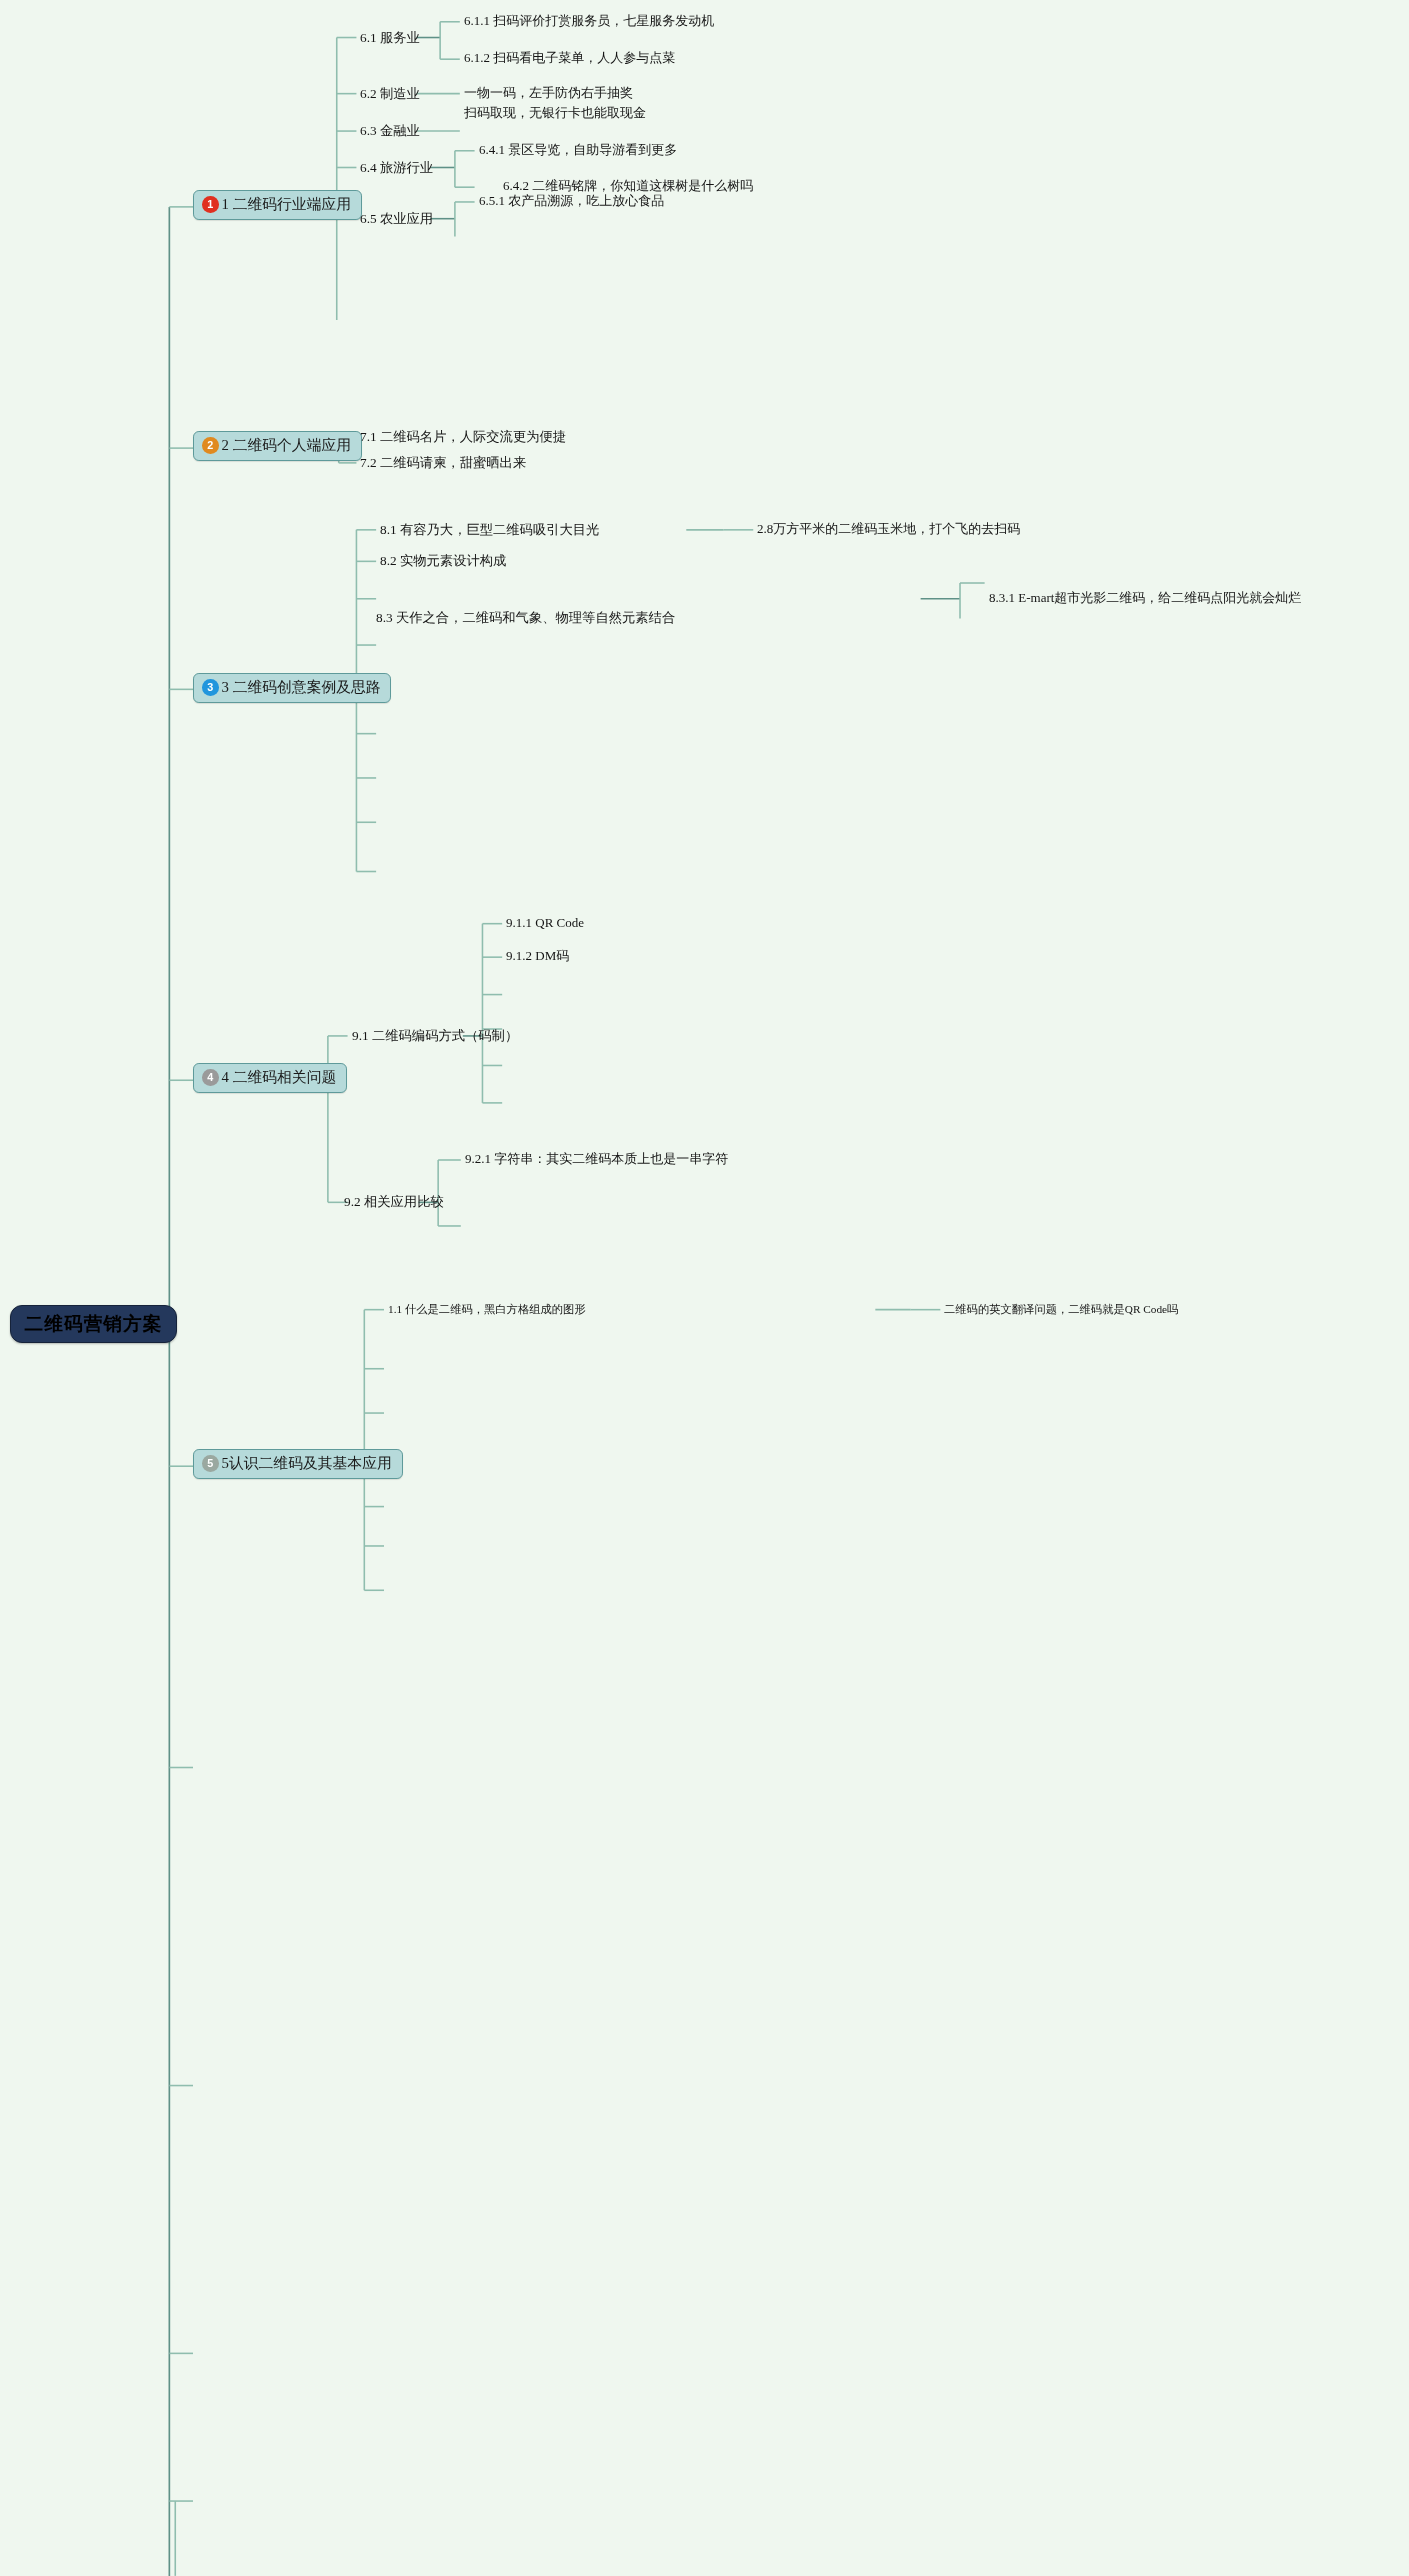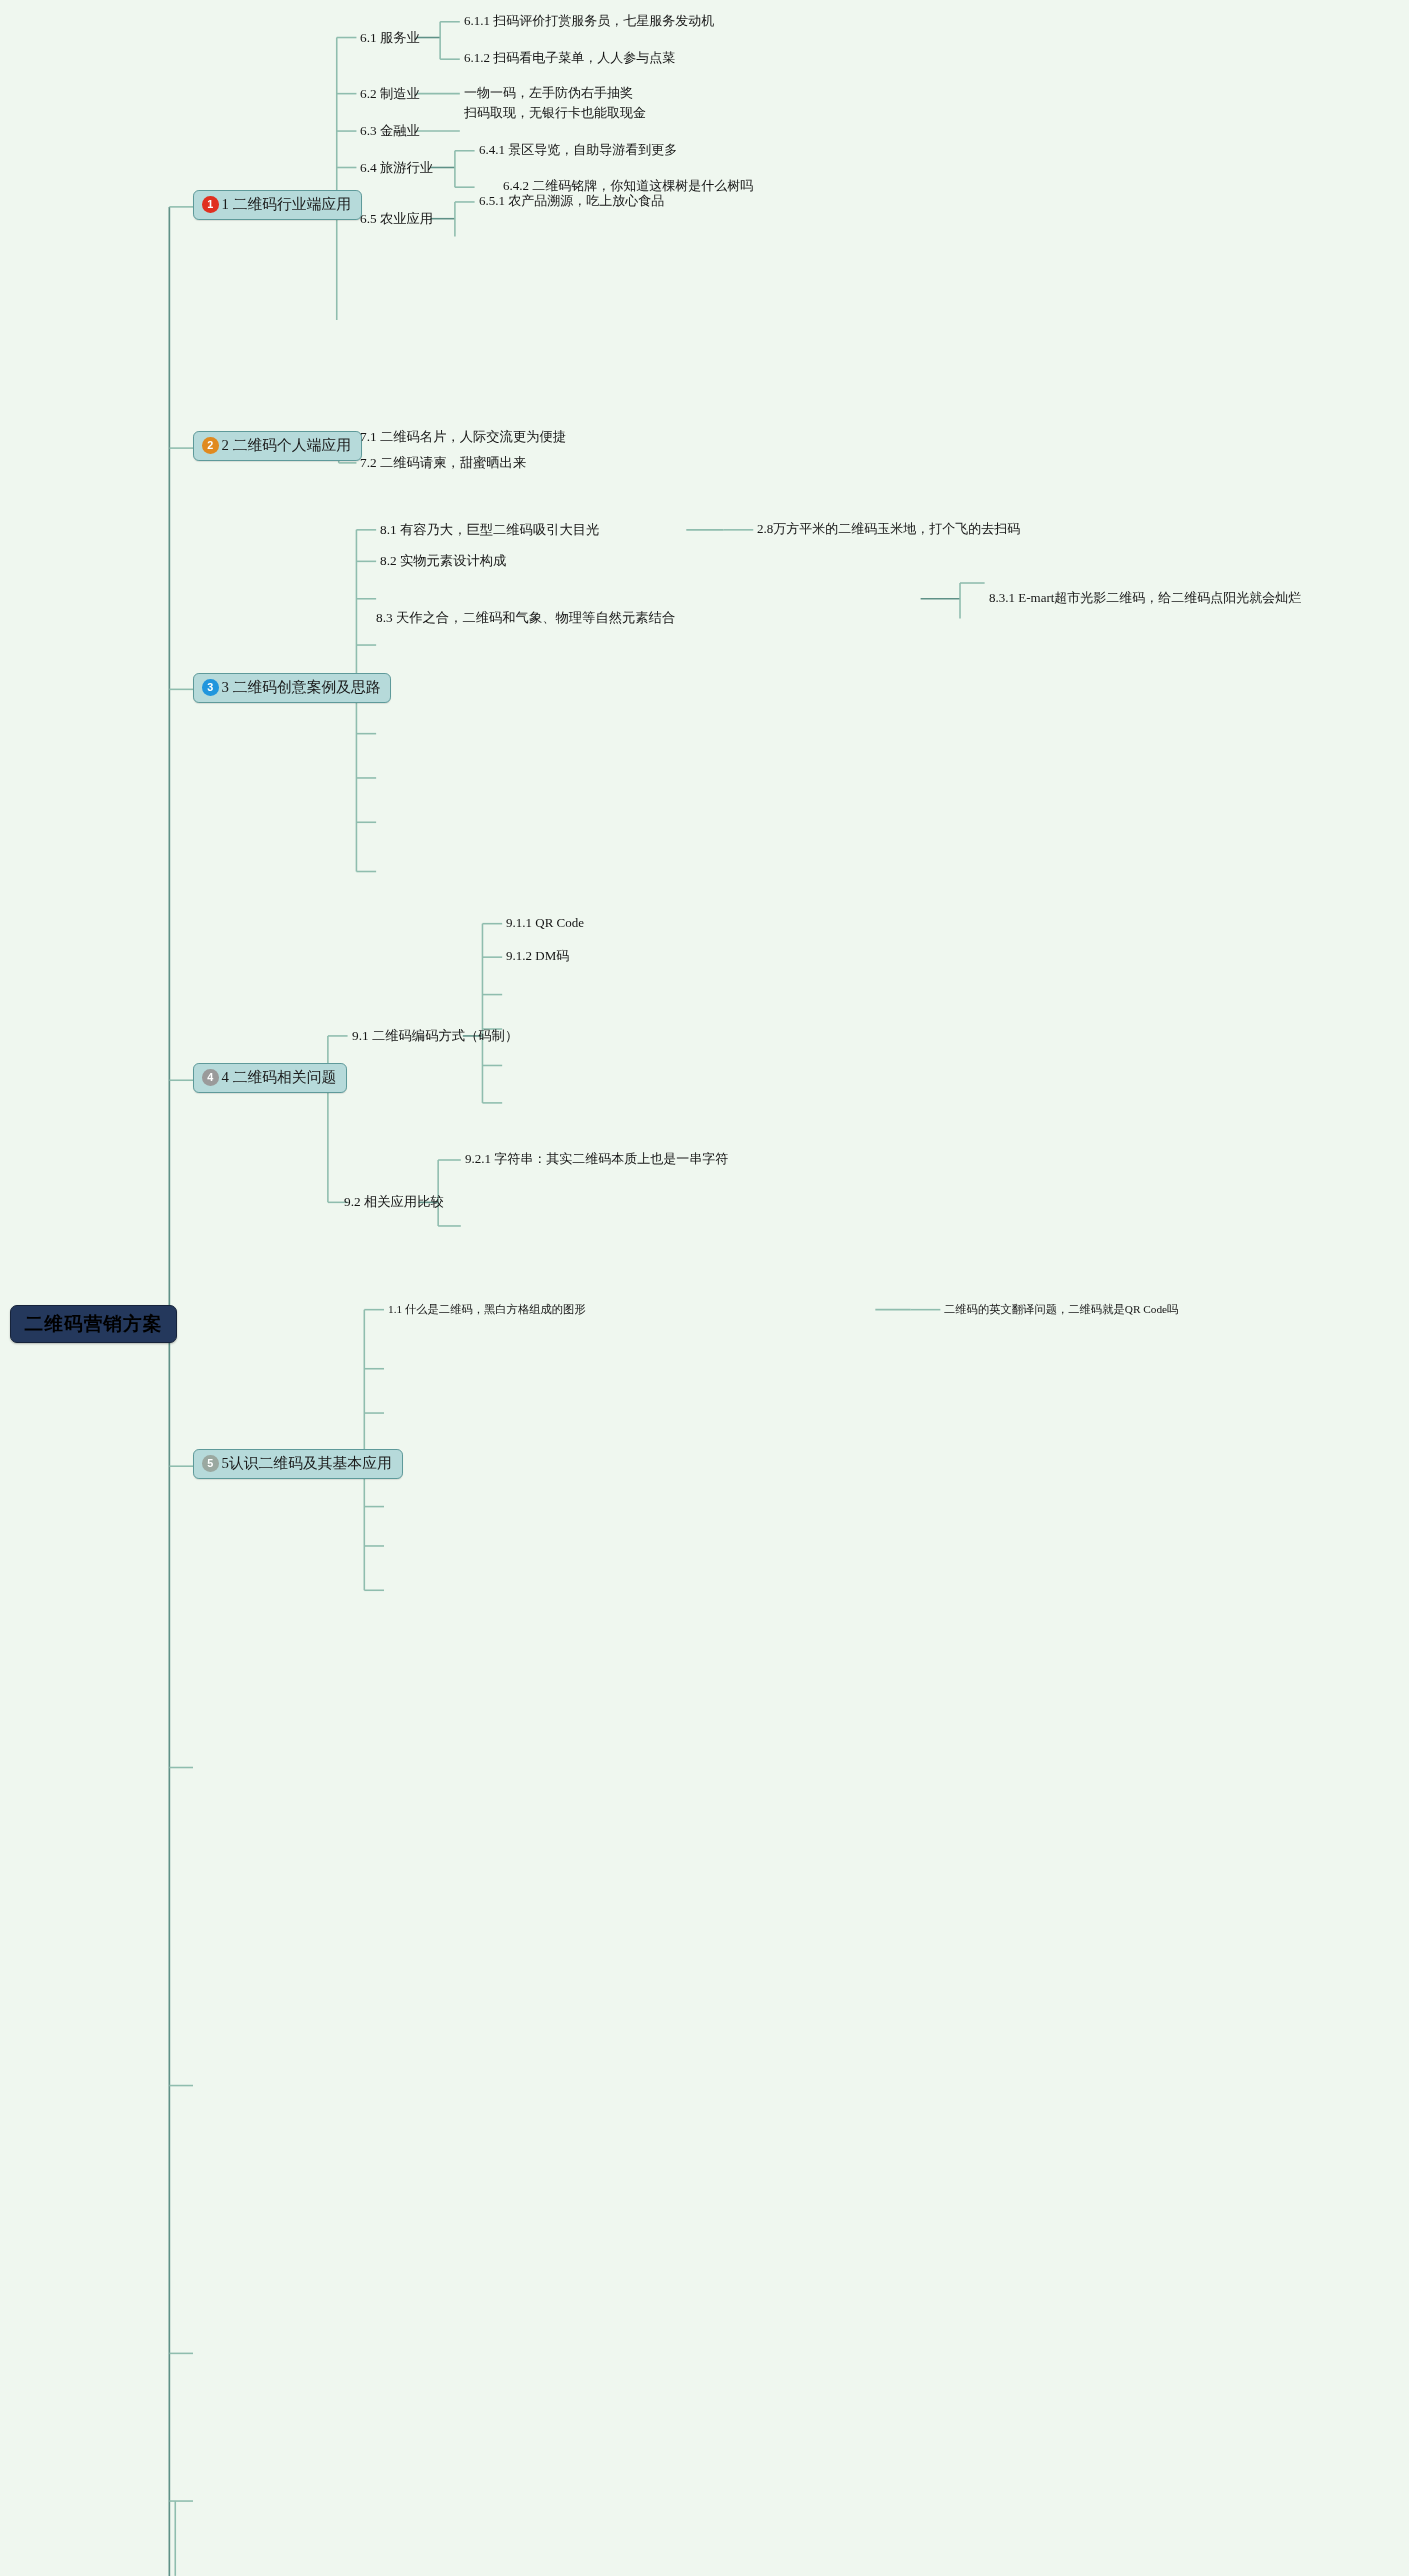--- a/index.html
+++ b/index.html
@@ -14,21 +14,21 @@
   #mindmap{position:absolute;inset:0;}
   svg.links{position:absolute;left:0;top:0;width:1409px;height:2576px;pointer-events:none;}
 
   
   .node{position:absolute;white-space:nowrap;}
 
   .root-node{
     background:#24385c;
     color:#0a0a0a;
     border:1px solid #16233a;
-    border-radius:7px;
+    border-radius:12px;
     padding:6.9px 13.8px 7.9px 13.8px;
     font-size:18.7px;
     font-weight:bold;
     letter-spacing:1px;
     box-shadow:0 1px 2px rgba(0,0,0,.25);
     line-height:1.15;
   }
   .root-node .root-text{color:#000;}
 
   .branch-node{

